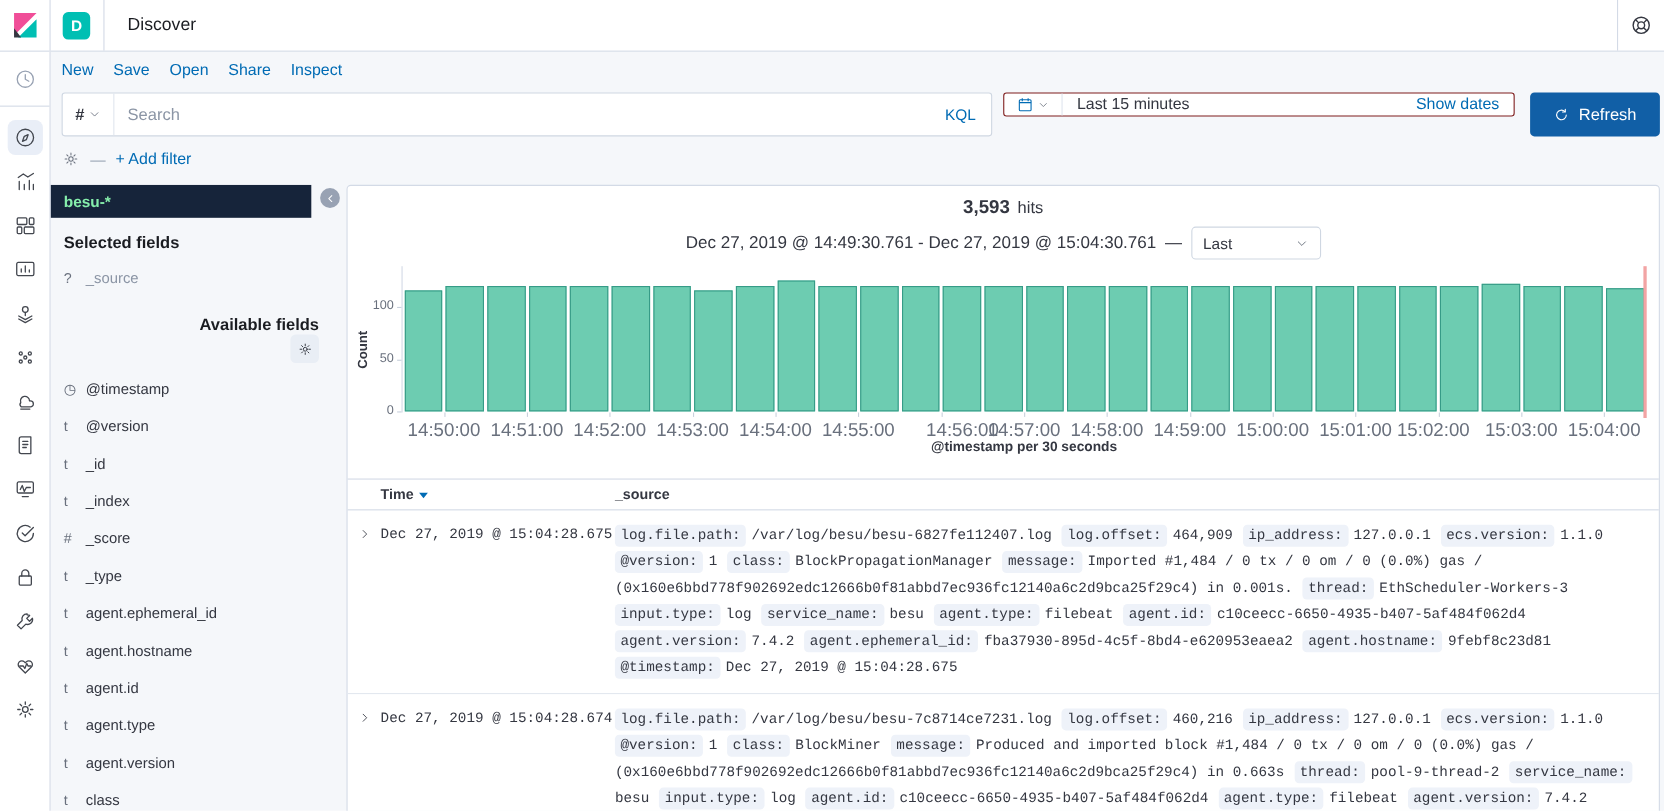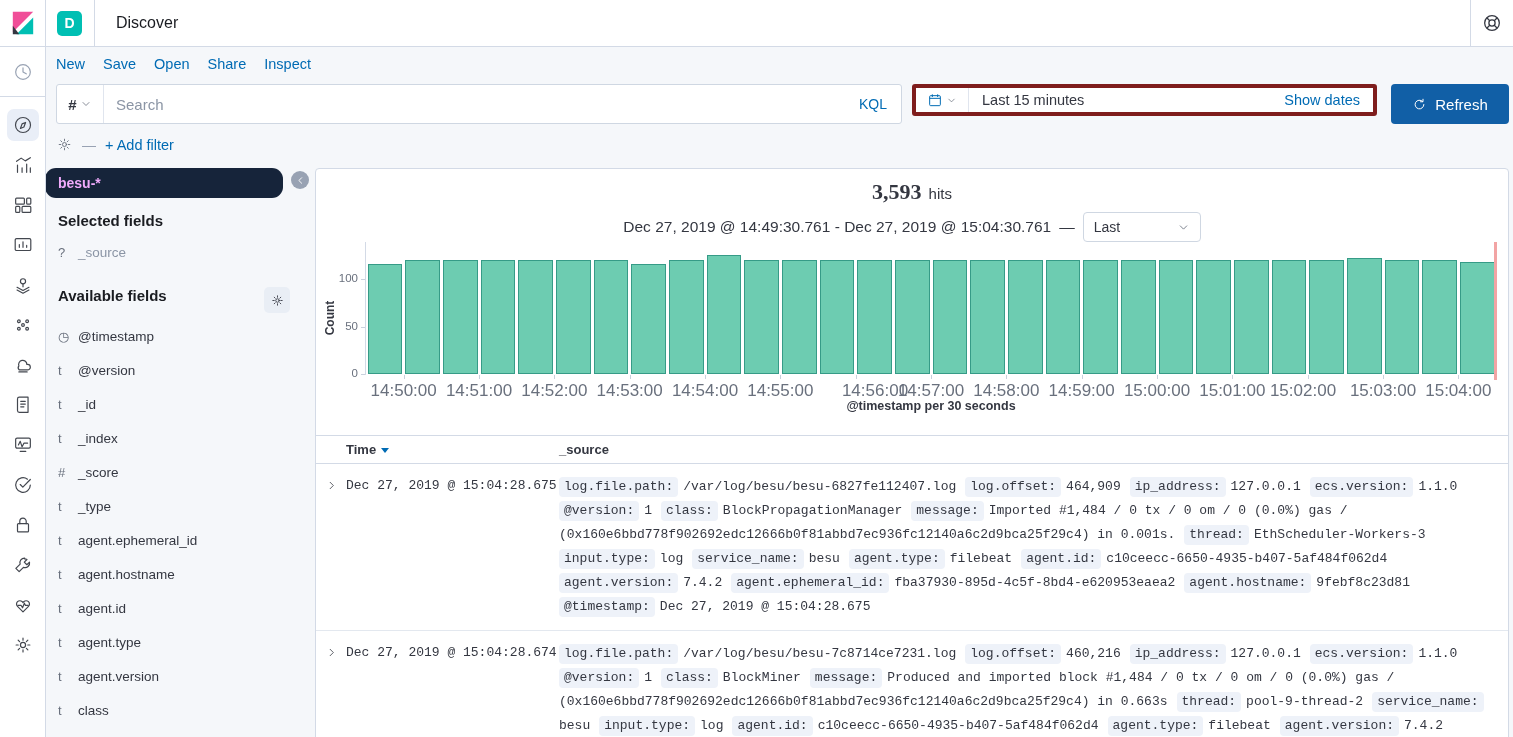--- a/index.html
+++ b/index.html
@@ -29,51 +29,51 @@
   .toplinks{position:absolute;left:11px;top:10px;display:flex;gap:18px;}
   .toplink{color:#006BB4;font-size:14.5px;font-weight:500;cursor:pointer;}
   
   .search-group{position:absolute;left:11px;top:38px;width:846px;height:40px;background:#fff;border:1px solid #cfd7e2;border-radius:3px;display:flex;align-items:center;box-sizing:border-box;}
   .hash-seg{width:46px;height:100%;display:flex;align-items:center;justify-content:center;gap:3px;border-right:1px solid #e0e5ee;cursor:pointer;}
   .hash-seg .hash{font-size:15px;font-weight:bold;color:#343741;}
   .chev{stroke:#69707d;fill:none;stroke-width:1.6;stroke-linecap:round;stroke-linejoin:round;}
   .search-input{flex:1;border:none;outline:none;font-size:15px;padding:0 12px;color:#343741;font-family:"Liberation Sans",sans-serif;background:transparent;}
   .search-input::placeholder{color:#8b95a5;}
   .kql{padding:0 14px;color:#006BB4;font-size:14px;font-weight:500;cursor:pointer;}
-  .date-group{position:absolute;left:867px;top:38px;width:465px;height:32px;background:#fff;border:4px solid #7f1d1d;border-radius:3px;display:flex;align-items:center;box-sizing:border-box;}
+  .date-group{position:absolute;left:867px;top:38px;width:465px;height:22px;background:#fff;border:1px solid #7f1d1d;border-radius:3px;display:flex;align-items:center;box-sizing:border-box;}
   .cal-seg{width:52px;height:100%;display:flex;align-items:center;justify-content:center;gap:3px;border-right:1px solid #e0e5ee;cursor:pointer;}
   .cal-seg svg.cal{stroke:#006BB4;fill:none;stroke-width:1.5;}
   .range-val{flex:1;font-size:14.5px;color:#343741;padding-left:13px;cursor:pointer;}
   .show-dates{padding:0 13px;color:#006BB4;font-size:14.5px;font-weight:500;cursor:pointer;}
   .refresh-btn{position:absolute;left:1346px;top:38px;width:118px;height:40px;background:#115fa6;border:none;border-radius:4px;color:#fff;font-size:15px;font-weight:500;display:flex;align-items:center;justify-content:center;gap:8px;cursor:pointer;font-family:"Liberation Sans",sans-serif;}
   .refresh-btn svg{stroke:#fff;fill:none;stroke-width:1.6;stroke-linecap:round;}
   
   .filterbar{position:absolute;left:11px;top:90px;display:flex;align-items:center;gap:9px;}
   .gear-sm svg{stroke:#69707d;fill:none;stroke-width:1.3;stroke-linecap:round;}
   .fdash{color:#98a2b3;font-size:14px;}
   .add-filter{color:#006BB4;font-size:14.5px;font-weight:500;cursor:pointer;}
   
   #sidebar{position:absolute;left:0;top:122px;width:258px;bottom:0;overflow:hidden;}
-  .index-bar{width:238px;height:30px;background:#16243a;color:#f0abfc;font-weight:bold;font-size:14px;display:flex;align-items:center;padding-left:13px;box-sizing:border-box;cursor:pointer;border-radius:11px;}
+  .index-bar{width:238px;height:30px;background:#16243a;color:#86efac;font-weight:bold;font-size:14px;display:flex;align-items:center;padding-left:13px;box-sizing:border-box;cursor:pointer;}
   .side-h{font-size:15px;font-weight:bold;color:#1a1c21;margin:14px 0 0 13px;}
-  .avail-row{display:flex;align-items:flex-start;justify-content:space-between;margin:18px 13px 0 13px;}
+  .avail-row{display:flex;align-items:flex-end;justify-content:space-between;margin:18px 13px 0 13px;flex-direction:column;}
   .avail-row .side-h{margin:0;}
   .gear-btn{width:26px;height:26px;border-radius:5px;background:#e9eef5;display:flex;align-items:center;justify-content:center;cursor:pointer;}
   .gear-btn svg{stroke:#343741;fill:none;stroke-width:1.4;stroke-linecap:round;}
   .flist{margin-top:6px;}
   .frow{height:34px;display:flex;align-items:center;padding-left:13px;cursor:pointer;}
   .ftype{width:17px;font-size:13px;color:#69707d;font-family:"Liberation Sans",sans-serif;flex:none;}
   .fname{font-size:13.5px;color:#343741;margin-left:3px;}
   .fname.dim{color:#8b95a5;}
   .collapse-btn{position:absolute;left:246px;top:125px;width:18px;height:18px;border-radius:50%;background:#98a2b3;display:flex;align-items:center;justify-content:center;z-index:8;cursor:pointer;}
   .collapse-btn svg{stroke:#fff;fill:none;stroke-width:2;stroke-linecap:round;stroke-linejoin:round;}
   
   #panel{position:absolute;left:270px;top:122px;width:1194px;height:1200px;background:#fff;border:1px solid #d3dae6;border-radius:4px;box-sizing:border-box;z-index:2;}
   .hits-row{margin-top:10px;text-align:center;font-size:15px;color:#343741;}
-  .hits-num{font-size:22px;font-weight:bold;margin-right:7px;font-family:Liberation Serif, serif;}
+  .hits-num{font-size:17px;font-weight:bold;margin-right:7px;}
   .range-row{margin-top:7px;display:flex;align-items:center;justify-content:center;gap:8px;font-size:15.5px;color:#343741;}
   .interval-select{width:118px;height:30px;border:1px solid #cfd7e2;border-radius:4px;background:#fff;display:flex;align-items:center;justify-content:space-between;padding:0 10px;box-sizing:border-box;font-size:14px;cursor:pointer;}
   
   .ylab{position:absolute;left:-36px;top:142px;transform:rotate(-90deg);font-size:12px;font-weight:bold;color:#343741;width:100px;text-align:center;}
   .ytick{position:absolute;width:34px;text-align:right;font-size:11.5px;color:#69707d;}
   .ytick-stub{position:absolute;width:4px;height:1px;background:#c9d1dd;}
   .yaxis-line{position:absolute;left:49px;top:73px;width:1px;height:133px;background:#d3dae6;}
   .plot{position:absolute;left:50px;top:79px;width:1130px;height:126px;display:flex;align-items:flex-end;}
   .bar{flex:1;margin:0 1.5px;box-sizing:border-box;}
   .marker-line{position:absolute;left:1128px;top:-6px;width:3px;height:138px;}

